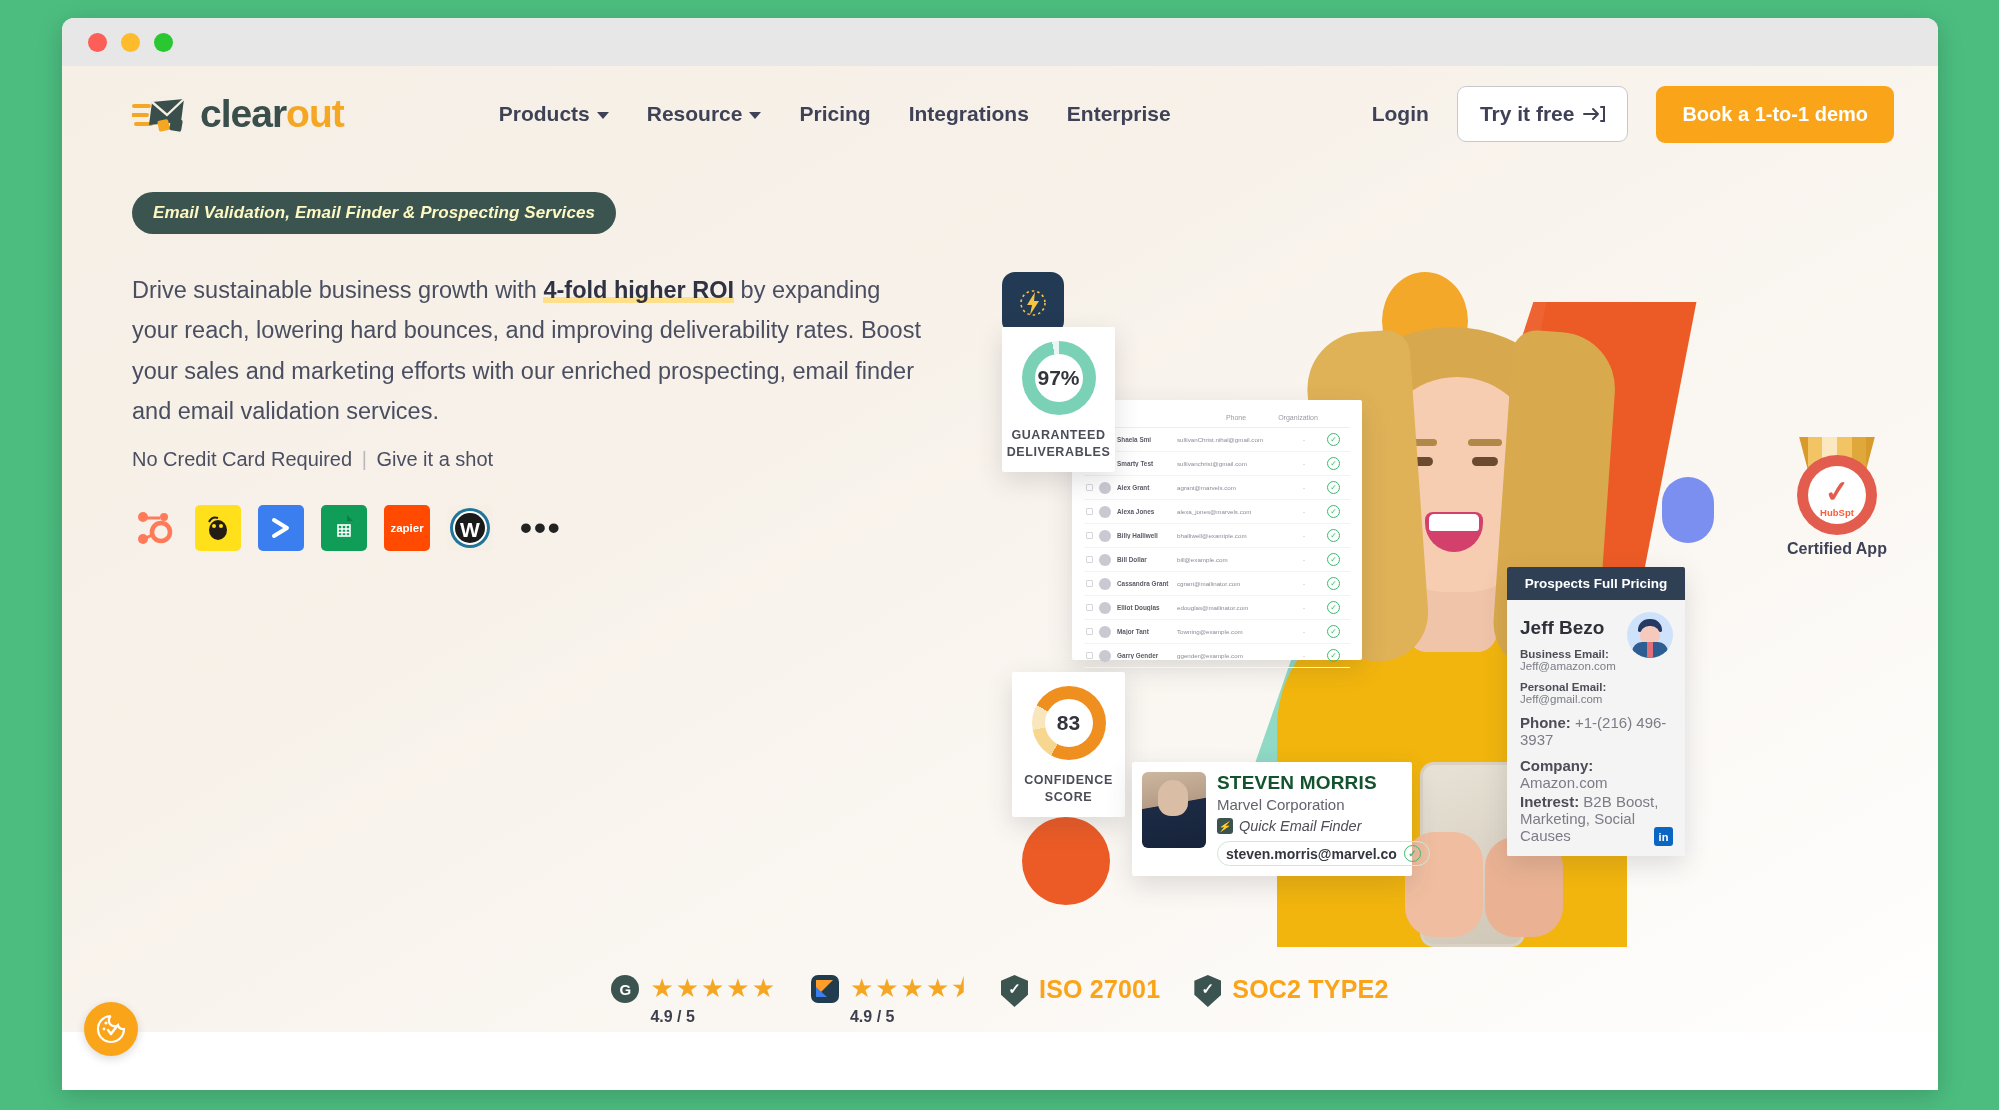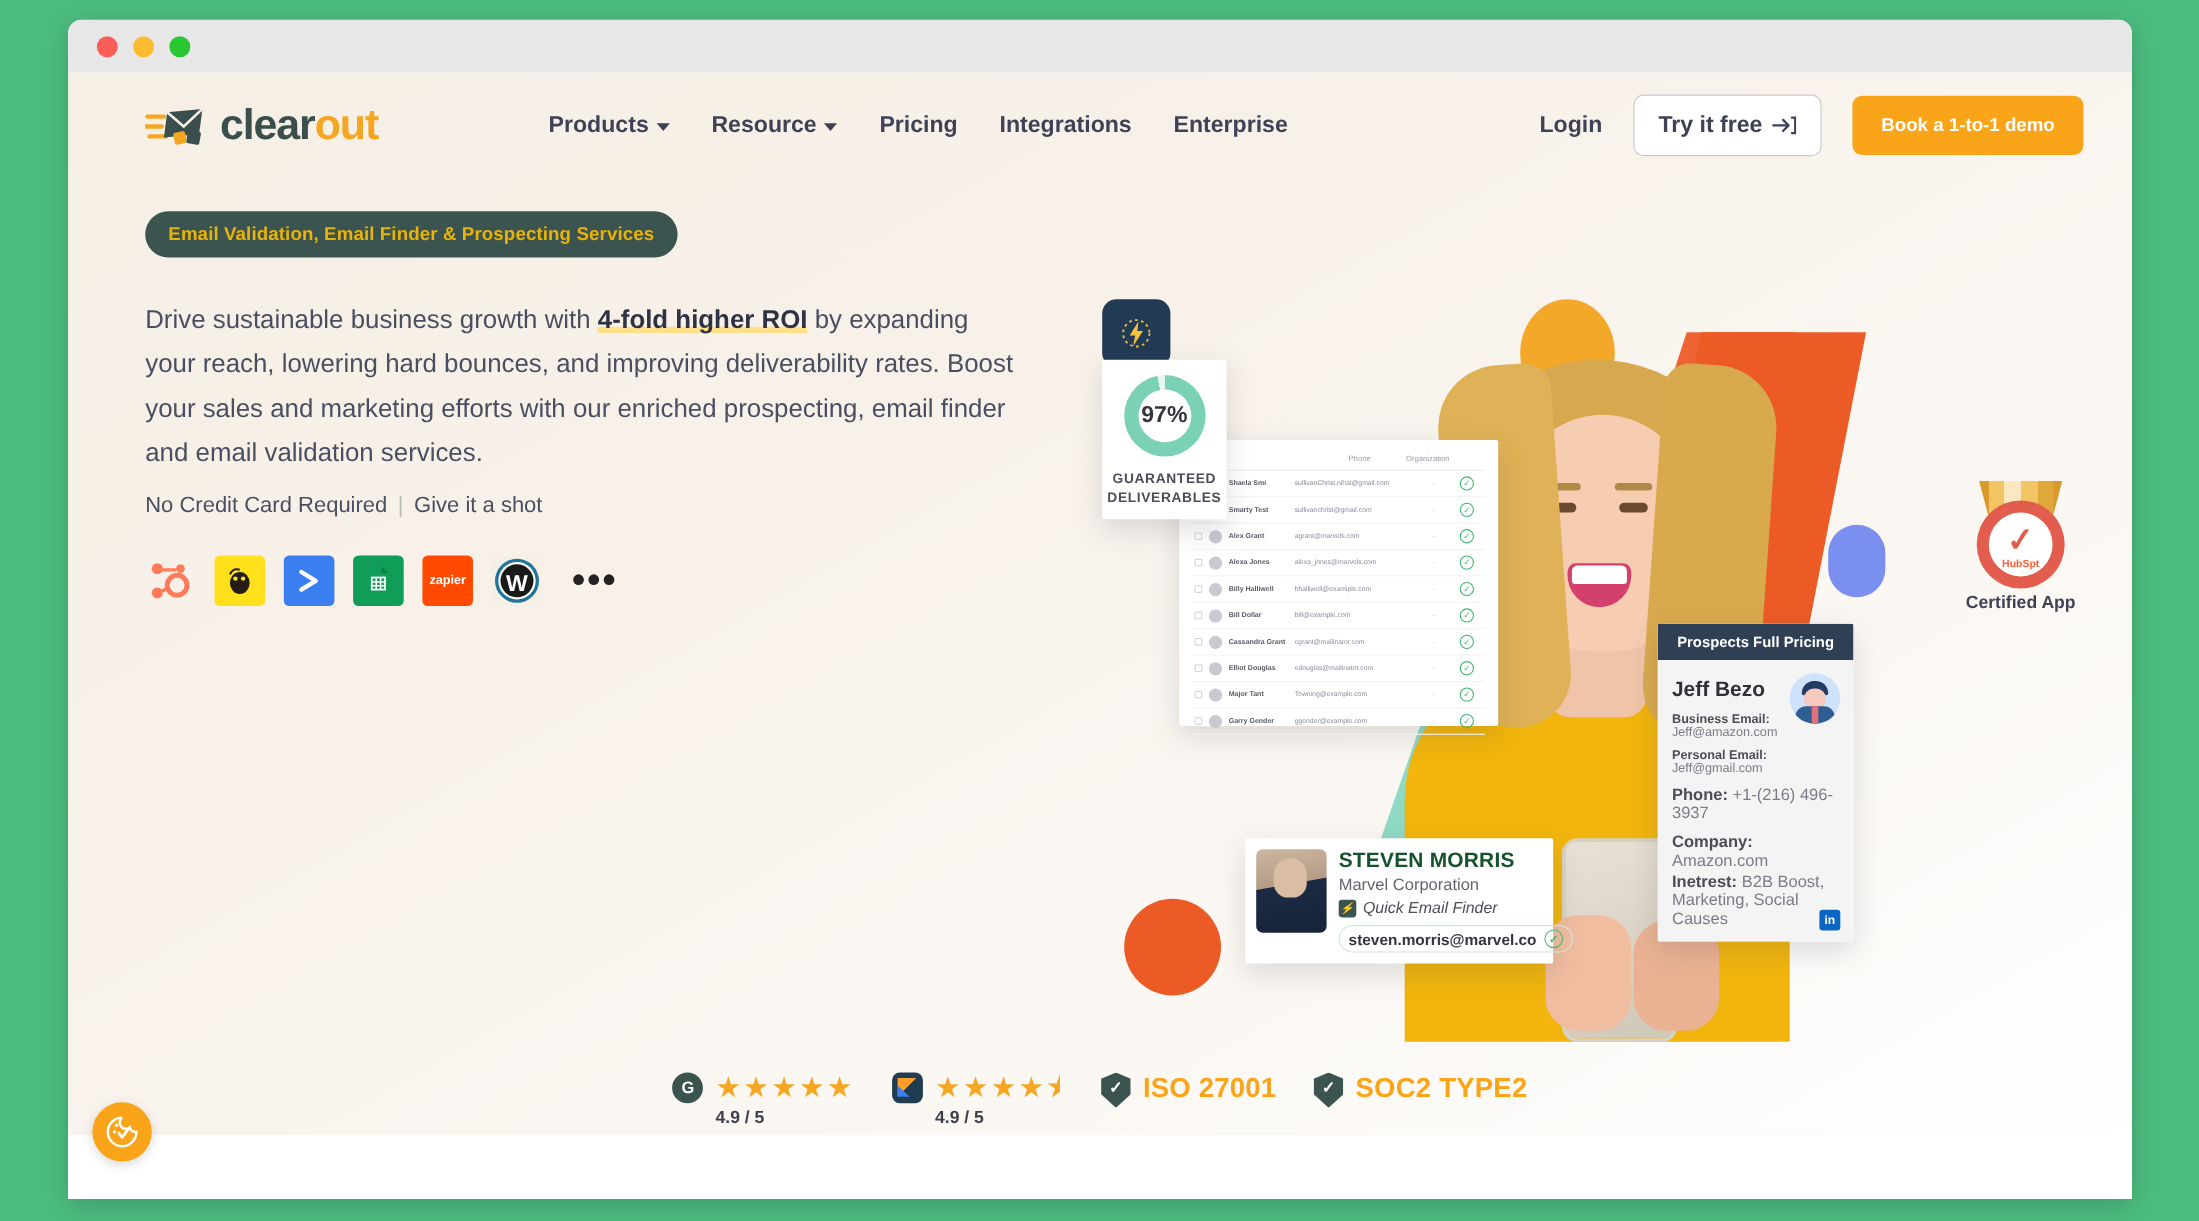--- a/index.html
+++ b/index.html
@@ -77,32 +77,32 @@
   .login-link { font-size: 21px; font-weight: 600; color: #3f4257; cursor: pointer; }
   .btn-outline {
     border: 1.5px solid #c8c8cc; background: #fff;
     border-radius: 9px; padding: 15px 22px;
     font-size: 21px; font-weight: 600; color: #3f4257;
     display: flex; align-items: center; gap: 9px; cursor: pointer;
   }
   .btn-primary {
     background: #faa41a; color: #fff;
     border-radius: 9px; padding: 17px 26px;
-    font-size: 17px; font-weight: 700; cursor: pointer;
+    font-size: 20px; font-weight: 700; cursor: pointer;
     white-space: nowrap;
   }
 
   
   .hero { position: relative; display: flex; }
   .hero-left { position: relative; z-index: 30; width: 900px; padding: 30px 0 0 70px; }
 
   .eyebrow {
-    display: inline-block; background: #3c5450; color: #eab308;
+    display: inline-block; background: #3c5450; color: #fef9c3;
     font-size: 17px; font-weight: 700; letter-spacing: .1px;
-    padding: 11px 21px; border-radius: 22px;
+    padding: 11px 21px; border-radius: 22px; font-style: italic;
   }
   h1.hero-title {
     margin-top: 32px;
     font-size: 76px; line-height: 1.22;
     font-weight: 700; color: #3d3d3d; letter-spacing: -1.2px;
   }
   h1.hero-title .accent { color: #faa41a; }
 
   p.hero-desc {
     margin-top: 36px; width: 790px;
@@ -729,20 +729,29 @@
         <div class="card card-metric card-deliverables">
           <div class="donut" style="background: conic-gradient(#7bd1b6 0 97%, #e9f6f1 97% 100%);">
             <div class="hole">97%</div>
           </div>
           <div class="metric-label">
             <span>GUARANTEED</span><br>
             <span>DELIVERABLES</span>
           </div>
         </div>
 
+        <div class="card card-metric card-confidence">
+          <div class="donut" style="background: conic-gradient(#ef8f1f 0 58%, #f7d68f 58% 72%, #f9e6bd 72% 83%, #ef8f1f 83% 100%);">
+            <div class="hole">83</div>
+          </div>
+          <div class="metric-label">
+            <span>CONFIDENCE</span><br>
+            <span>SCORE</span>
+          </div>
+        </div>
 
         <div class="card card-steven">
           <div class="steven-photo">
             <div class="sp-head"></div>
           </div>
           <div>
             <div class="steven-name">STEVEN MORRIS</div>
             <div class="steven-co">Marvel Corporation</div>
             <div class="steven-finder">
               <span class="finder-ic">⚡</span>

